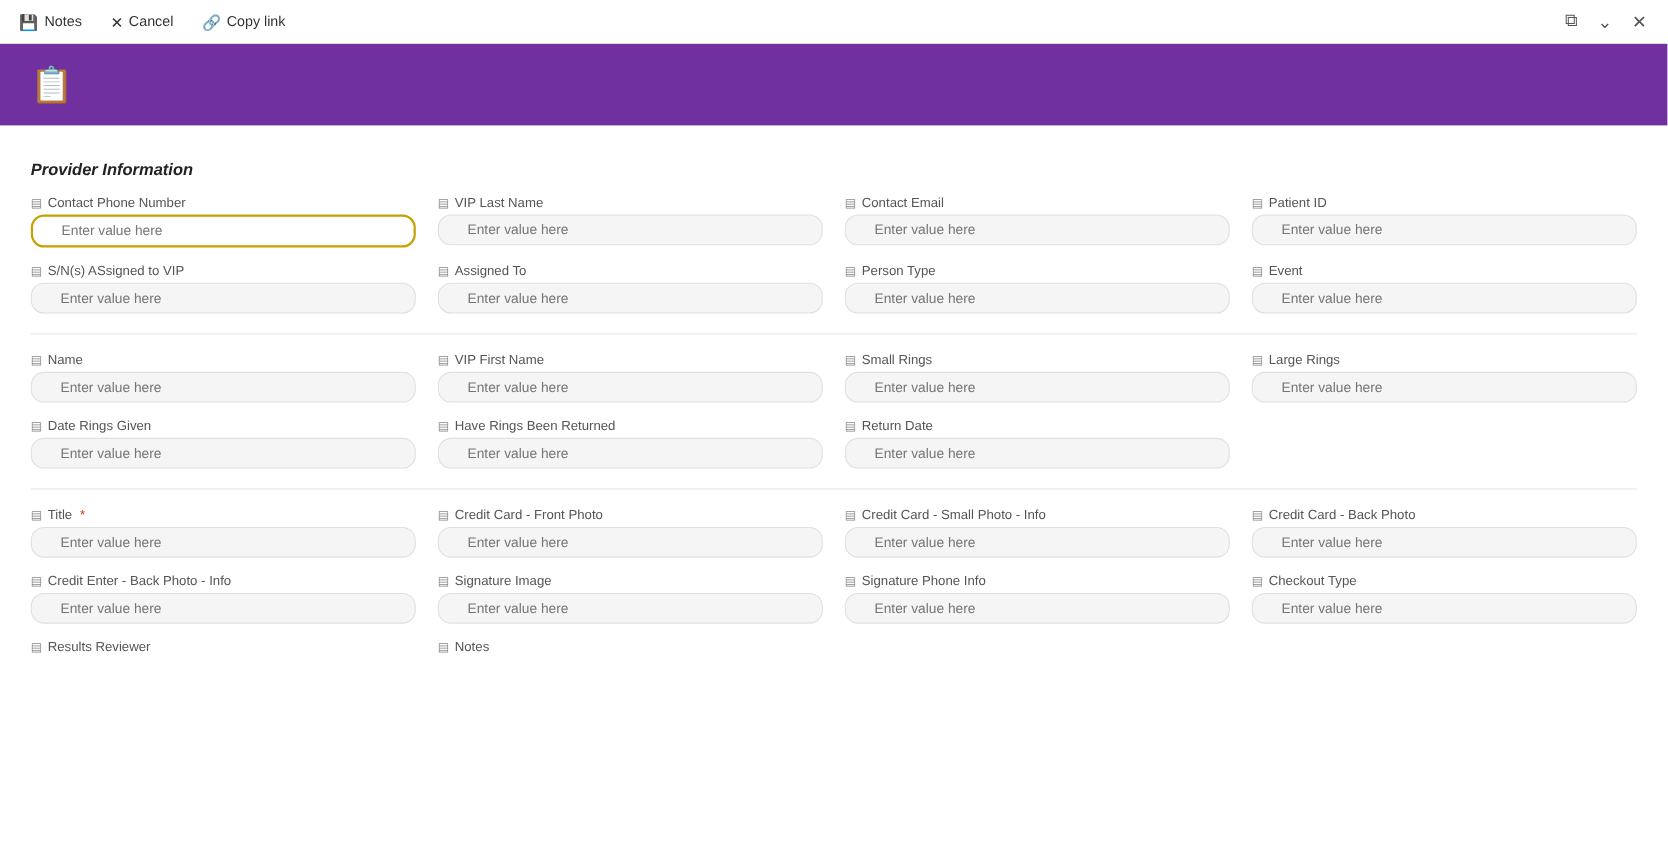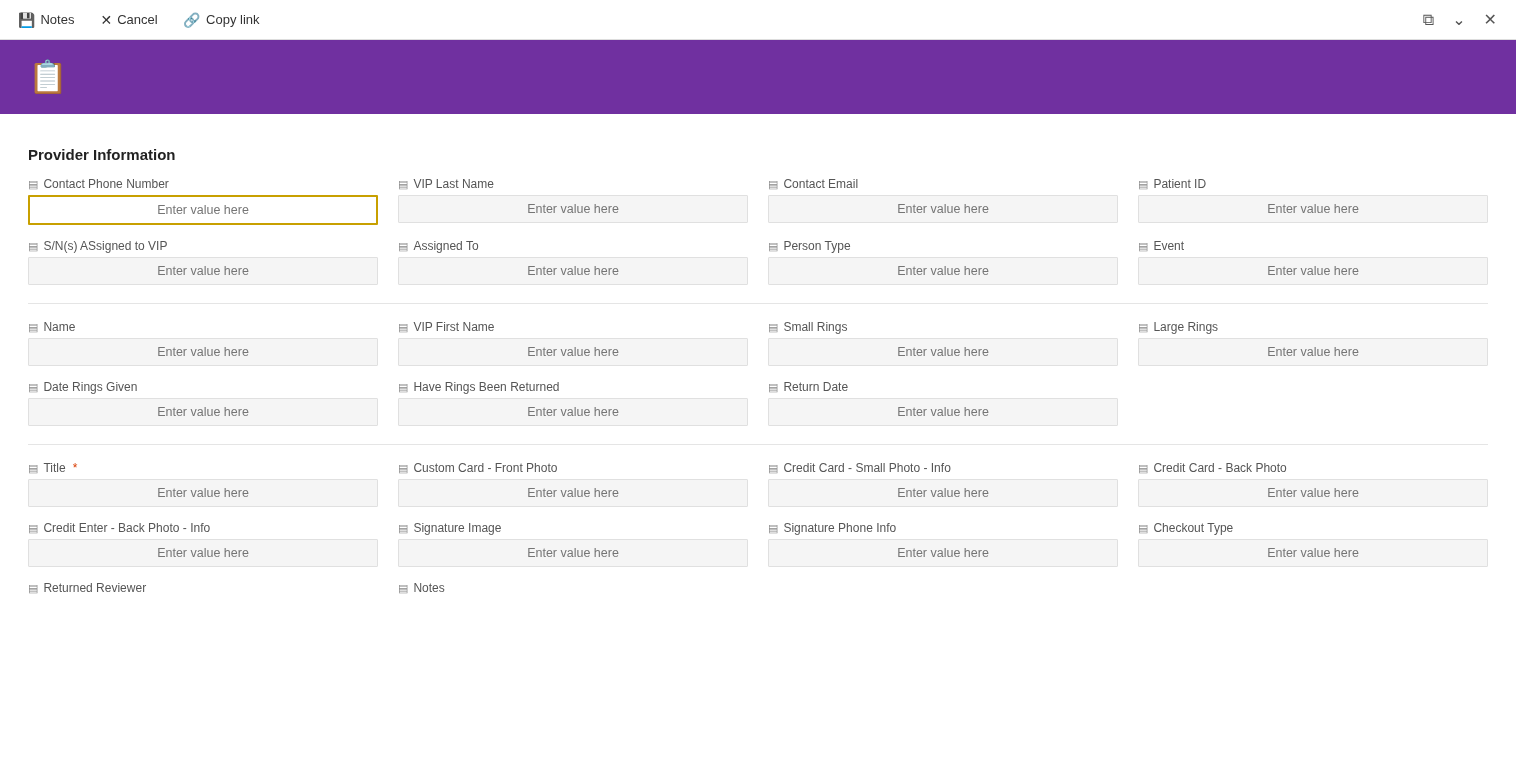--- a/index.html
+++ b/index.html
@@ -37,21 +37,21 @@
 
     
     .content {
       padding: 22px 28px;
       overflow-y: auto;
     }
 
     
     .section-title {
       font-size: 15px; font-weight: 600; color: #222;
-      margin-bottom: 14px; margin-top: 10px;
+      margin-bottom: 14px; margin-top: 10px; font-style: italic;
     }
 
     
     .field-grid {
       display: grid;
       grid-template-columns: repeat(4, 1fr);
       gap: 14px 20px;
       margin-bottom: 8px;
     }
 
@@ -65,22 +65,21 @@
     .required-star { color: #d83b01; margin-left: 2px; }
 
     .field-input {
       border: 1px solid #e0e0e0;
       background: #f5f5f5;
       padding: 6px 26px;
       font-size: 12.5px;
       color: #888;
       outline: none;
       cursor: text;
-      border-radius: 1px;
-      text-align: center;
+      border-radius: 12px;
     }
     .field-input.active-field {
       border: 2px solid #c8a000;
       background: #fff;
     }
 
     
     .section-divider {
       border: none; border-top: 1px solid #e5e5e5;
       margin: 18px 0 16px 0;
@@ -262,21 +261,21 @@
           <span class="field-label-icon">▤</span>
           <span>Title</span>
           <span class="required-star">*</span>
         </div>
         <input class="field-input" type="text" placeholder="Enter value here" style="">
       </div>
 
       <div class="field-group">
         <div class="field-label">
           <span class="field-label-icon">▤</span>
-          <span>Custom Card - Front Photo</span>
+          <span>Credit Card - Front Photo</span>
         </div>
         <input class="field-input" type="text" placeholder="Enter value here" style="">
       </div>
 
       <div class="field-group">
         <div class="field-label">
           <span class="field-label-icon">▤</span>
           <span>Credit Card - Small Photo - Info</span>
         </div>
         <input class="field-input" type="text" placeholder="Enter value here" style="">
@@ -322,21 +321,21 @@
         <input class="field-input" type="text" placeholder="Enter value here" style="">
       </div>
 
     </div>
 
     <div style="display: grid; grid-template-columns: repeat(4, 1fr); gap: 14px 20px; margin-top: 14px;">
 
       <div class="field-group">
         <div class="field-label">
           <span class="field-label-icon">▤</span>
-          <span>Returned Reviewer</span>
+          <span>Results Reviewer</span>
         </div>
       </div>
 
       <div class="field-group">
         <div class="field-label">
           <span class="field-label-icon">▤</span>
           <span>Notes</span>
         </div>
       </div>
 

